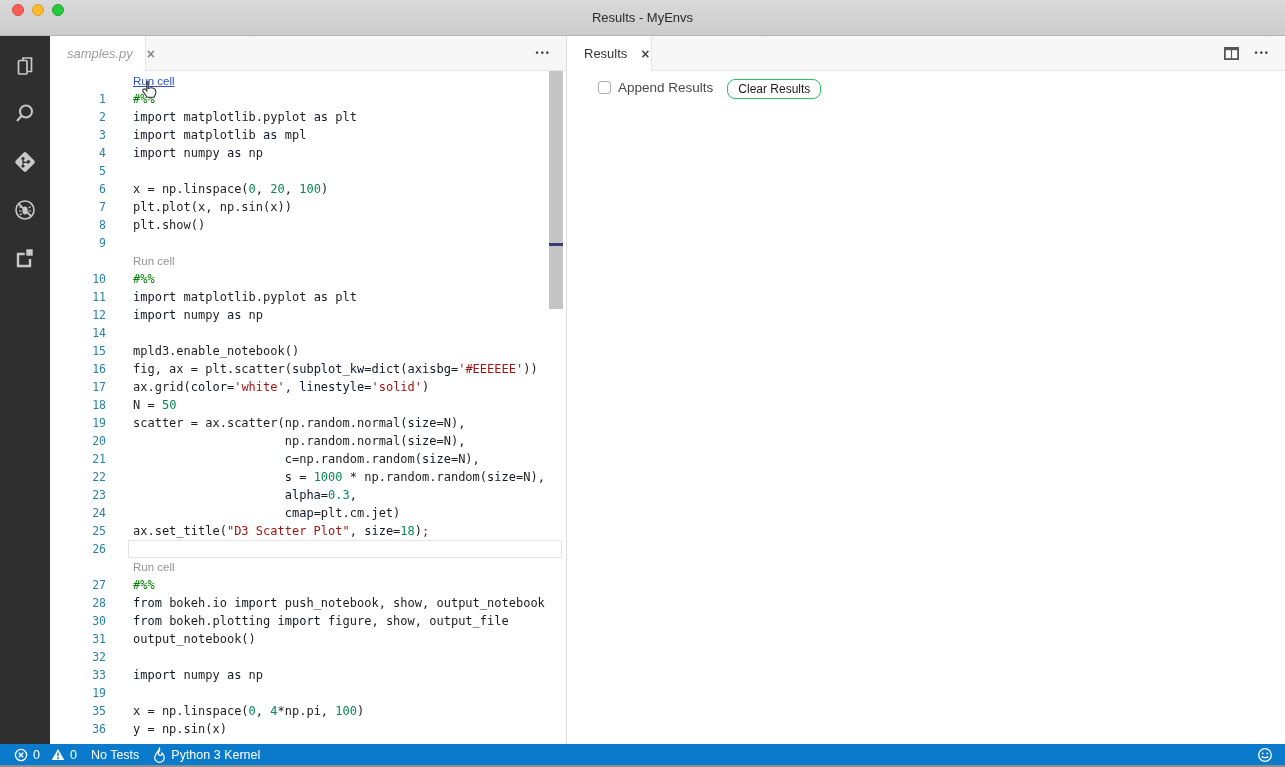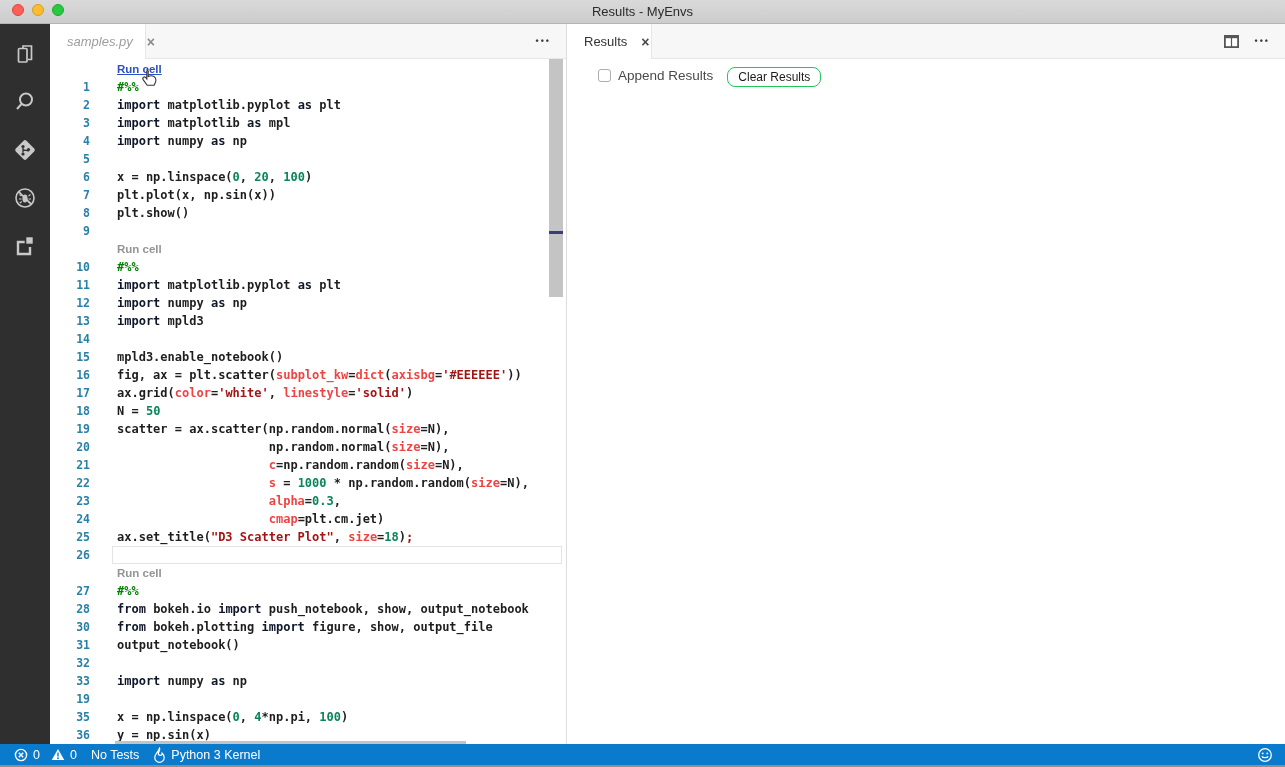--- a/index.html
+++ b/index.html
@@ -1,21 +1,21 @@
 <!DOCTYPE html>
 <html><head>
 <meta charset="utf-8">
 <style>
   * { margin:0; padding:0; box-sizing:border-box; }
   html,body { width:1285px; height:767px; overflow:hidden; background:#fff;
     font-family:"Liberation Sans", sans-serif; }
   .window { width:1285px; height:767px; display:flex; flex-direction:column; position:relative; }
 
   
-  .titlebar { height:24px; flex:none; background:linear-gradient(#d9d9d9,#cccccc);
+  .titlebar { height:36px; flex:none; background:linear-gradient(#d9d9d9,#cccccc);
     border-bottom:1px solid #b4b4b4; position:relative; display:flex; align-items:center; }
   .lights { position:absolute; left:12px; top:4px; display:flex; gap:8px; }
   .light { width:12px; height:12px; border-radius:50%; }
   .light.red    { background:#ff5f57; border:1px solid #e0443e; }
   .light.yellow { background:#febc2e; border:1px solid #d89e24; }
   .light.green  { background:#28c840; border:1px solid #1aab29; }
   .wtitle { margin:0 auto; font-size:13px; color:#2b2b2b; }
 
   
   .main { flex:1; display:flex; min-height:0; }
@@ -38,36 +38,36 @@
   .tab.t2 { width:85px; }
   .tablabel { font-size:13px; color:#333; }
   .tablabel.preview { font-style:italic; color:#9d9d9d; }
   .tabclose { font-size:14px; color:#8a8a8a; font-weight:bold; line-height:1; cursor:default; }
   .tabclose.dark { color:#4a4a4a; }
   .tabactions { margin-left:auto; display:flex; align-items:center; gap:15px; padding-right:15px; }
   .dots { font-size:9px; letter-spacing:2px; color:#3d3d3d; font-weight:bold; }
 
   
   .editor { position:relative; flex:1; overflow:hidden; background:#fff; }
-  .rows { position:absolute; left:0; top:1px; right:0;font-weight:bold; }
+  .rows { position:absolute; left:16px; top:1px; right:0; }
   .crow { height:18px; display:flex; align-items:center; position:relative;
     font-family:"DejaVu Sans Mono", monospace; font-size:12px; white-space:pre; }
   .lnum { flex:none; width:40px; text-align:right; color:#2980a8; font-size:11.5px;
     font-family:"DejaVu Sans Mono", monospace; }
   .lcode { margin-left:27px; color:#1e1e1e; }
   .lensrow { padding-left:67px; }
   .lens { font-family:"Liberation Sans", sans-serif; font-size:11.5px; color:#949494; }
   .lens.hover { color:#2b50c8; text-decoration:underline; cursor:pointer; }
   .curline { position:absolute; left:62px; right:4px; top:0; bottom:0;
     border:1px solid #e4e4e4; pointer-events:none; }
   .tk-k { color:#0f172a; }
   .tk-s { color:#a31515; }
   .tk-n2 { color:#098658; }
   .tk-c { color:#008000; }
-  .tk-b { color:#ef4444; }
+  .tk-b { color:#0f172a; }
   .tk-d { color:#1e1e1e; }
 
   .vthumb { position:absolute; top:0; right:3px; width:14px; height:238px; background:#c4c4c4; }
   .vmarker { position:absolute; top:172px; right:3px; width:14px; height:3px; background:#3c3c78; }
   .hthumb { position:absolute; left:65px; top:682px; width:351px; height:8px; background:#c3c3c3; z-index:3; }
   .handcur { position:absolute; left:90px; top:9px; z-index:4; }
 
   
   .results-body { flex:1; background:#fff; padding:8px 0 0 31px; display:flex;
     align-items:center; gap:14px; align-items:flex-start; }
@@ -160,21 +160,20 @@
             <div class="crow"><span class="lnum">4</span><span class="lcode"><span class="tk-k">import</span><span class="tk-d"> numpy </span><span class="tk-k">as</span><span class="tk-d"> np</span></span></div>
             <div class="crow"><span class="lnum">5</span><span class="lcode"></span></div>
             <div class="crow"><span class="lnum">6</span><span class="lcode"><span class="tk-d">x = np.linspace(</span><span class="tk-n2">0</span><span class="tk-d">, </span><span class="tk-n2">20</span><span class="tk-d">, </span><span class="tk-n2">100</span><span class="tk-d">)</span></span></div>
             <div class="crow"><span class="lnum">7</span><span class="lcode"><span class="tk-d">plt.plot(x, np.sin(x))</span></span></div>
             <div class="crow"><span class="lnum">8</span><span class="lcode"><span class="tk-d">plt.show()</span></span></div>
             <div class="crow"><span class="lnum">9</span><span class="lcode"></span></div>
             <div class="crow lensrow"><span class="lens">Run cell</span></div>
             <div class="crow"><span class="lnum">10</span><span class="lcode"><span class="tk-c">#%%</span></span></div>
             <div class="crow"><span class="lnum">11</span><span class="lcode"><span class="tk-k">import</span><span class="tk-d"> matplotlib.pyplot </span><span class="tk-k">as</span><span class="tk-d"> plt</span></span></div>
             <div class="crow"><span class="lnum">12</span><span class="lcode"><span class="tk-k">import</span><span class="tk-d"> numpy </span><span class="tk-k">as</span><span class="tk-d"> np</span></span></div>
-            <div class="crow"><span class="lnum">13</span><span class="lcode"><span class="tk-k">import</span><span class="tk-d"> mpld3</span></span></div>
             <div class="crow"><span class="lnum">14</span><span class="lcode"></span></div>
             <div class="crow"><span class="lnum">15</span><span class="lcode"><span class="tk-d">mpld3.enable_notebook()</span></span></div>
             <div class="crow"><span class="lnum">16</span><span class="lcode"><span class="tk-d">fig, ax = plt.scatter(</span><span class="tk-b">subplot_kw</span><span class="tk-d">=</span><span class="tk-b">dict</span><span class="tk-d">(</span><span class="tk-b">axisbg</span><span class="tk-d">=</span><span class="tk-s">'#EEEEEE'</span><span class="tk-d">))</span></span></div>
             <div class="crow"><span class="lnum">17</span><span class="lcode"><span class="tk-d">ax.grid(</span><span class="tk-b">color</span><span class="tk-d">=</span><span class="tk-s">'white'</span><span class="tk-d">, </span><span class="tk-b">linestyle</span><span class="tk-d">=</span><span class="tk-s">'solid'</span><span class="tk-d">)</span></span></div>
             <div class="crow"><span class="lnum">18</span><span class="lcode"><span class="tk-d">N = </span><span class="tk-n2">50</span></span></div>
             <div class="crow"><span class="lnum">19</span><span class="lcode"><span class="tk-d">scatter = ax.scatter(np.random.normal(</span><span class="tk-b">size</span><span class="tk-d">=N),</span></span></div>
             <div class="crow"><span class="lnum">20</span><span class="lcode"><span class="tk-d">                     np.random.normal(</span><span class="tk-b">size</span><span class="tk-d">=N),</span></span></div>
             <div class="crow"><span class="lnum">21</span><span class="lcode"><span class="tk-d">                     </span><span class="tk-b">c</span><span class="tk-d">=np.random.random(</span><span class="tk-b">size</span><span class="tk-d">=N),</span></span></div>
             <div class="crow"><span class="lnum">22</span><span class="lcode"><span class="tk-d">                     </span><span class="tk-b">s</span><span class="tk-d"> = </span><span class="tk-n2">1000</span><span class="tk-d"> * np.random.random(</span><span class="tk-b">size</span><span class="tk-d">=N),</span></span></div>
             <div class="crow"><span class="lnum">23</span><span class="lcode"><span class="tk-d">                     </span><span class="tk-b">alpha</span><span class="tk-d">=</span><span class="tk-n2">0.3</span><span class="tk-d">,</span></span></div>

